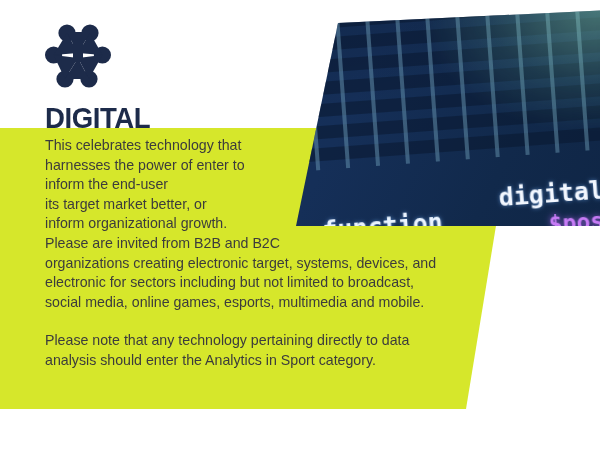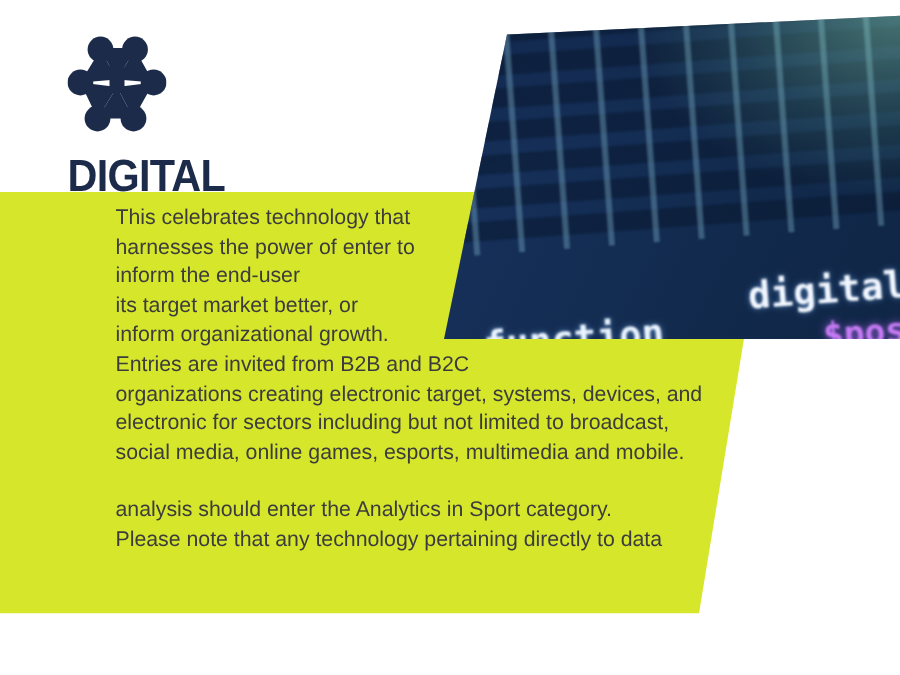--- a/index.html
+++ b/index.html
@@ -136,21 +136,20 @@
   
   .body-copy {
     position: absolute;
     left: 45px;
     top: 136px;
     width: 430px;
     z-index: 4;
     color: #3c3c3c;
     font-size: 14.2px;
     line-height: 19.6px;
-    margin-left: 32px;
   }
   .body-copy p { margin: 0; }
   .body-copy .spacer { height: 19px; }
   .para-narrow { width: 236px; }
   .para-wide { width: 430px; }
 </style>
 </head>
 <body>
 
 <div id="slide">
@@ -196,25 +195,25 @@
 
   <div class="body-copy">
     <div class="para-narrow">
       <p>This celebrates technology that</p>
       <p>harnesses the power of enter to</p>
       <p>inform the end-user</p>
       <p>its target market better, or</p>
       <p>inform organizational growth.</p>
     </div>
     <div class="para-wide">
-      <p>Entries are invited from B2B and B2C</p>
+      <p>Please are invited from B2B and B2C</p>
       <p>organizations creating electronic target, systems, devices, and</p>
       <p>electronic for sectors including but not limited to broadcast,</p>
       <p>social media, online games, esports, multimedia and mobile.</p>
     </div>
     <div class="spacer"></div>
     <div class="para-wide">
+      <p>Please note that any technology pertaining directly to data</p>
       <p>analysis should enter the Analytics in Sport category.</p>
-      <p>Please note that any technology pertaining directly to data</p>
     </div>
   </div>
 
 </div>
 
 </body></html>

